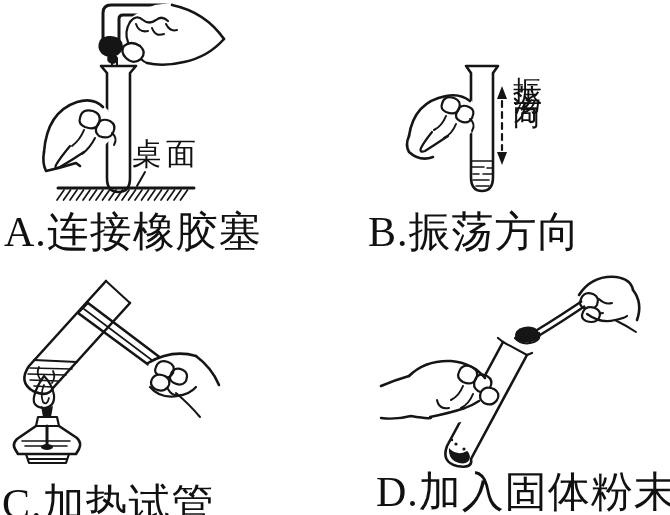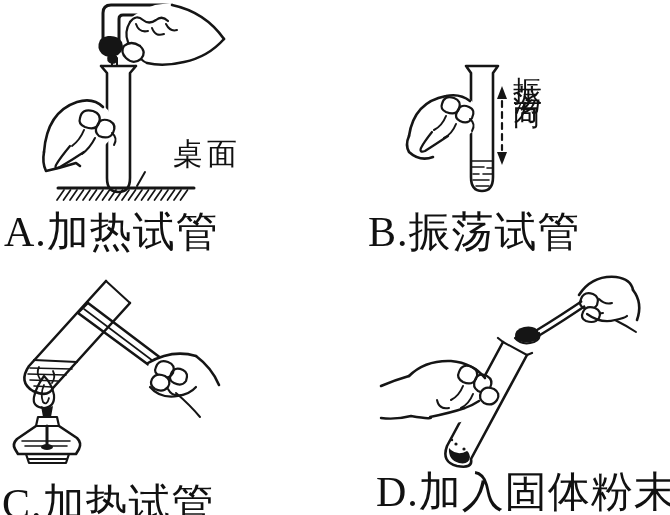--- a/index.html
+++ b/index.html
@@ -7,21 +7,21 @@
     position:relative;width:670px;height:515px;background:#fff;overflow:hidden;
     font-family:"Liberation Serif","DejaVu Serif",serif;color:#141414;
   }
   .panel-svg{position:absolute;}
   .caption{
     position:absolute;font-size:42px;line-height:44px;white-space:nowrap;
     color:#111;letter-spacing:1px;
   }
   .small-note{
     position:absolute;font-size:30px;line-height:32px;white-space:nowrap;
-    color:#111;letter-spacing:4px;padding-left:41px;
+    color:#111;letter-spacing:4px;
   }
   .vertical-note{
     position:absolute;font-size:29px;color:#111;
     writing-mode:vertical-rl;text-orientation:upright;letter-spacing:8px;
     height:152px;line-height:34px;
   }
   svg path, svg line{vector-effect:none;}
 </style>
 </head>
 <body>
@@ -72,21 +72,21 @@
       <path d="M64,190 l-7,10 M70.5,190 l-7,10 M77,190 l-7,10 M83.5,190 l-7,10 M90,190 l-7,10
                M96.5,190 l-7,10 M103,190 l-7,10 M109.5,190 l-7,10 M116,190 l-7,10 M122.5,190 l-7,10
                M129,190 l-7,10 M135.5,190 l-7,10 M142,190 l-7,10 M148.5,190 l-7,10 M155,190 l-7,10
                M161.5,190 l-7,10 M168,190 l-7,10 M174.5,190 l-7,10 M181,190 l-7,10 M187.5,190 l-7,10" stroke-width="1.7"></path>
       <path d="M137,186 L145,172" stroke-width="2"></path>
     </g>
   </svg>
 
   <div class="small-note" style="left:132px;top:138px">桌面</div>
 
-  <div class="caption" style="left:4px;top:210px">A.加热试管</div>
+  <div class="caption" style="left:4px;top:210px">A.连接橡胶塞</div>
 
   <svg class="panel-svg" style="left:380px;top:40px" width="155" height="172" viewBox="0 0 155 172" fill="none" stroke="#151515" stroke-width="2.6" stroke-linecap="round" stroke-linejoin="round">
 
     <g>
       <path d="M86,26 L118,26 M86,26 L91,33 L91,137 Q91,151 102,151 Q113,151 113,137 L113,33 L118,26"></path>
       <path d="M92,121 L112,121 M92,127 L104,127 M107,128 L113,128 M93,134 L99,134 M103,134 L112,134
                M93,140 L109,140 M96,146 L109,146" stroke-width="1.6"></path>
     </g>
 
     <g>
@@ -102,21 +102,21 @@
 
     <g>
       <path d="M122,46 L117,59 L127,59 Z" fill="#151515" stroke="none"></path>
       <path d="M122,61 L122,110" stroke-width="2.2" stroke-dasharray="6,5"></path>
       <path d="M122,125 L117,112 L127,112 Z" fill="#151515" stroke="none"></path>
     </g>
   </svg>
 
   <div class="vertical-note" style="left:511px;top:54px">振荡方向</div>
 
-  <div class="caption" style="left:368px;top:210px">B.振荡试管</div>
+  <div class="caption" style="left:368px;top:210px">B.振荡方向</div>
 
   <svg class="panel-svg" style="left:0;top:275px" width="250" height="198" viewBox="0 0 250 198" fill="none" stroke="#151515" stroke-width="2.6" stroke-linecap="round" stroke-linejoin="round">
 
     <g>
       <path d="M106,6 L130,28" stroke-width="2"></path>
       <path d="M106,6 L29,91 Q18,107 33,116 Q48,123 53,113 L130,28"></path>
       <path d="M34,85 L77,87" stroke-width="2"></path>
       <path d="M30,93 L72,94 M28,99 L66,100 M30,105 L58,106 M34,111 L52,112" stroke-width="1.6"></path>
     </g>
 

